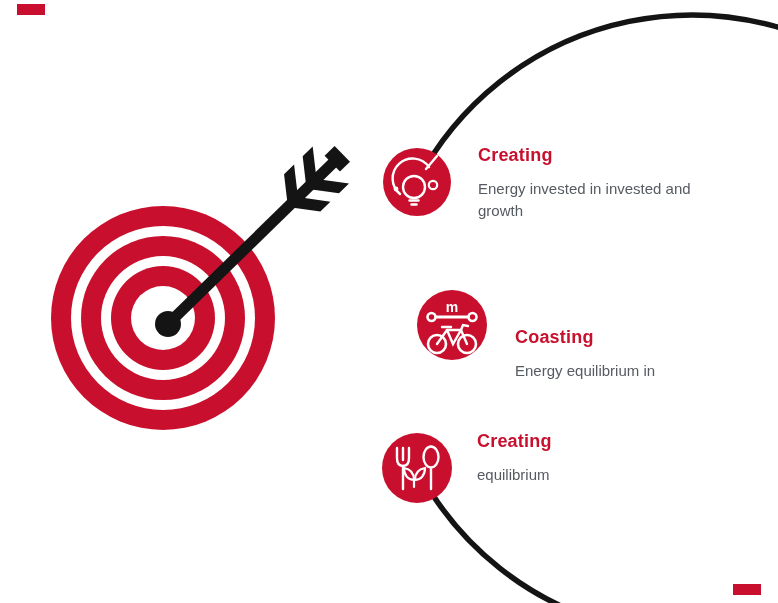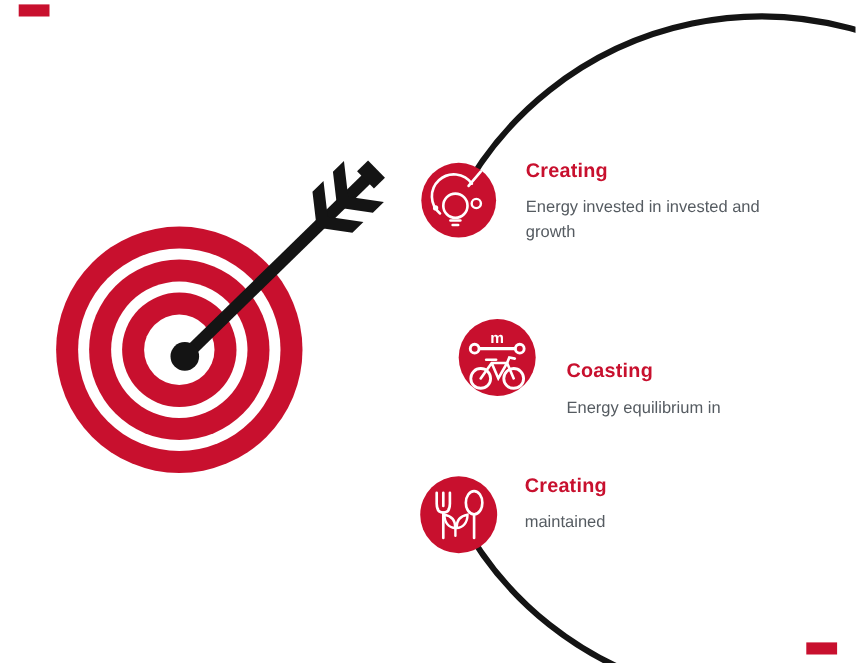--- a/index.html
+++ b/index.html
@@ -106,17 +106,17 @@
   <div id="stage-2" class="stage-block">
     <div class="stage-title">Coasting</div>
     <div class="stage-desc">
       <div>Energy equilibrium in</div>
     </div>
   </div>
 
   <div id="stage-3" class="stage-block">
     <div class="stage-title">Creating</div>
     <div class="stage-desc">
-      <div>maintained</div>
+      <div>equilibrium</div>
     </div>
   </div>
 
 </div>
 
 </body></html>

